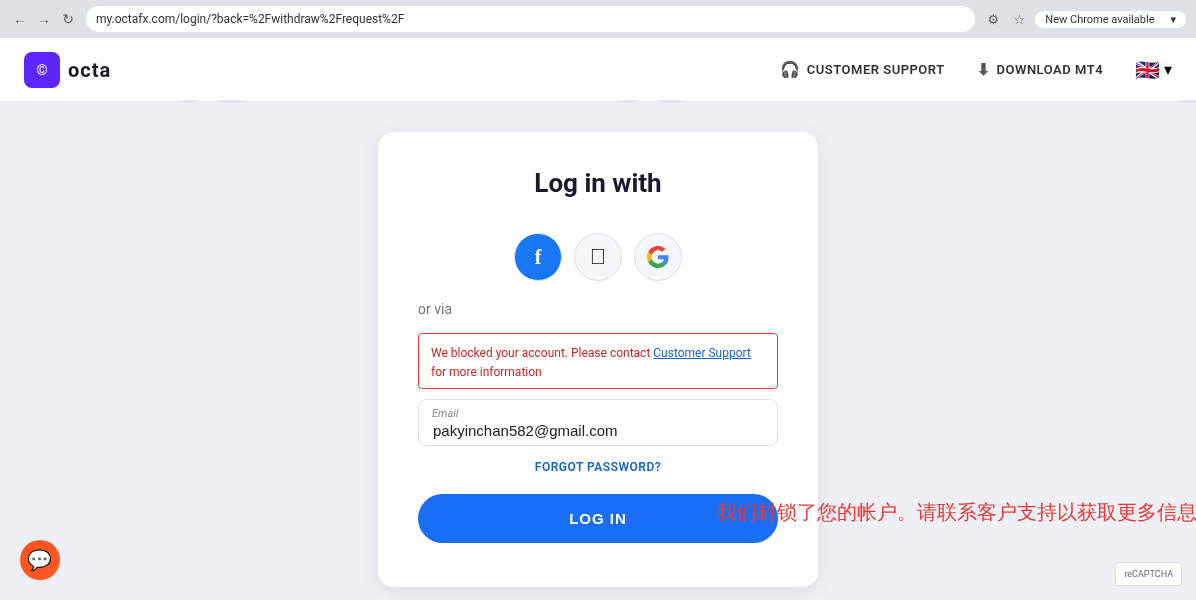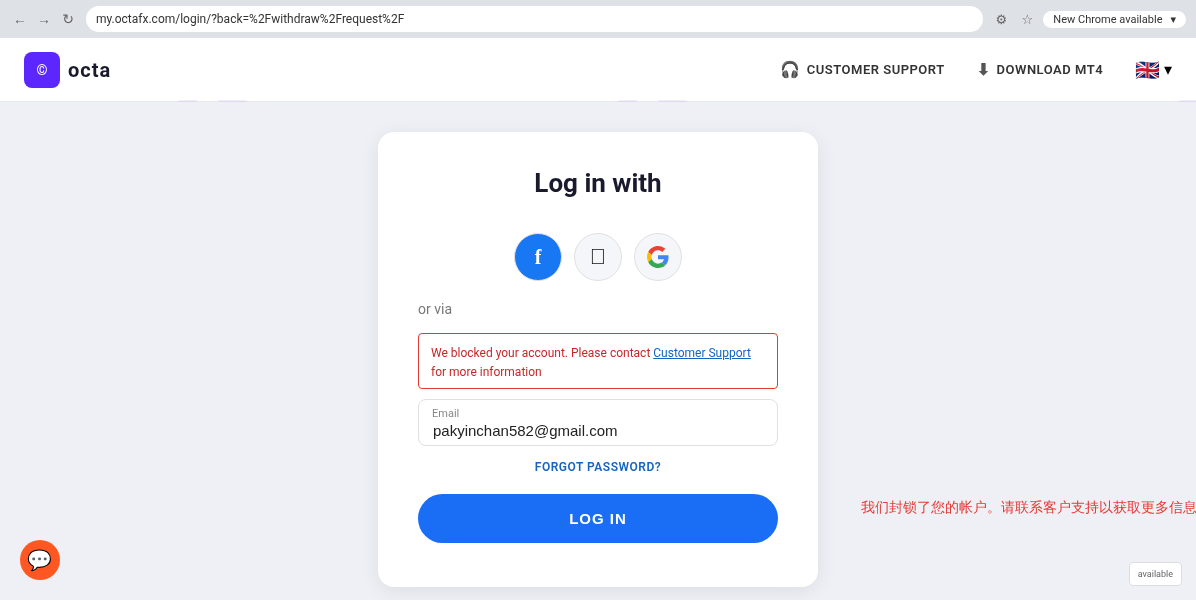--- a/index.html
+++ b/index.html
@@ -45,21 +45,21 @@
       width: 20px; height: 20px;
       background: none; border: none; cursor: pointer;
       color: #666; font-size: 13px;
     }
     .new-chrome-badge {
       background: white;
       border-radius: 12px;
       padding: 2px 10px;
       font-size: 11px;
       color: #333;
-      display: flex; align-items: center; gap: 8px;
+      display: flex; align-items: center; gap: 16px;
     }
 
     
     .app-header {
       background: white;
       height: 64px;
       display: flex;
       align-items: center;
       padding: 0 24px;
       border-bottom: 1px solid #e8eaf0;
@@ -186,31 +186,31 @@
       color: #1565c0;
       text-decoration: underline;
       cursor: pointer;
     }
 
     
     .chinese-note {
       position: absolute;
       right: -420px;
       top: 165px;
-      font-size: 14px;
+      font-size: 20px;
       color: #e53935;
       white-space: nowrap;
       z-index: 5;
     }
 
     
     .form-group { margin-bottom: 14px; position: relative; }
     .form-label {
       font-size: 11px; color: #888;
-      position: absolute; top: 8px; left: 14px;
+      position: absolute; top: 8px; left: 14px; font-style: italic;
     }
     .form-input {
       width: 100%;
       border: 1.5px solid #e0e0e0;
       border-radius: 8px;
       padding: 24px 14px 0;
       font-size: 15px;
       color: #222;
       outline: none;
       background: white;
@@ -385,14 +385,14 @@
     
 
   </div>
 </div>
 
 <div class="chat-btn">
   <span>💬</span>
 </div>
 
 <div class="recaptcha-badge">
-  <span>available</span>
+  <span>reCAPTCHA</span>
 </div>
 
 </body></html>

